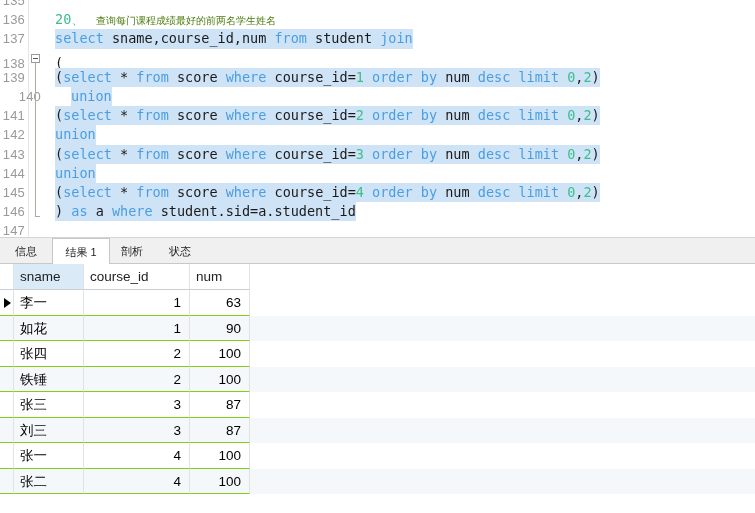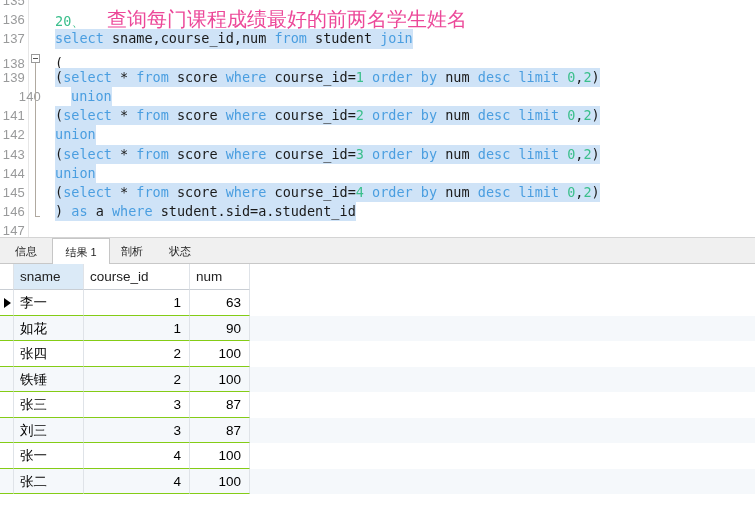--- a/index.html
+++ b/index.html
@@ -57,21 +57,21 @@
   .codetext {
     position: absolute;
     left: 55px; top: 0;
     white-space: pre;
   }
   .sel { background: #cfe3f7; }
   .kw  { color: #4a9ee0; }
   .num { color: #3bbf8c; }
   .plain { color: #1a1a1a; }
   .cmt-num { color: #3bbf8c; }
-  .cmt-txt { color: #ec4899; font-family: "Liberation Sans", sans-serif; font-size: 20px;}
+  .cmt-txt { color: #4d7c0f; font-family: "Liberation Sans", sans-serif; font-size: 10px;}
 
   
   .fold-box {
     position: absolute;
     left: 31px;
     width: 9px; height: 9px;
     border: 1px solid #9a9a9a;
     background: #fff;
     box-sizing: border-box;
   }

